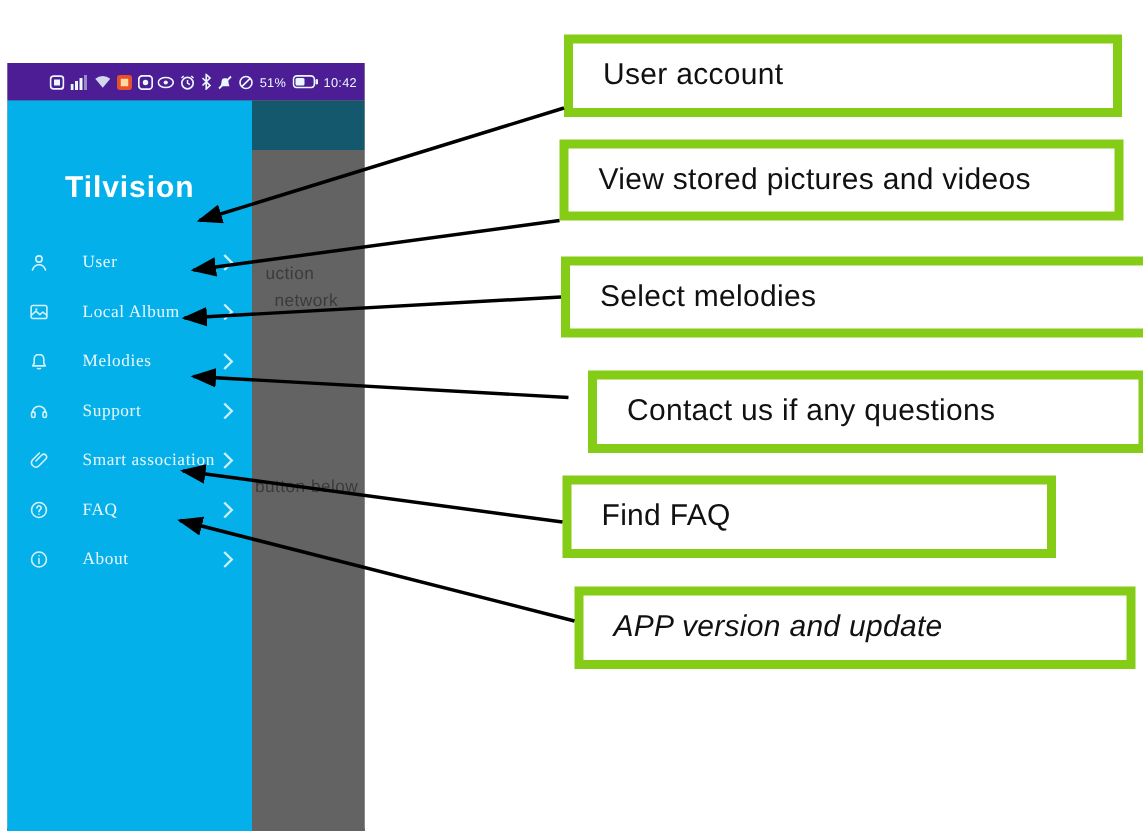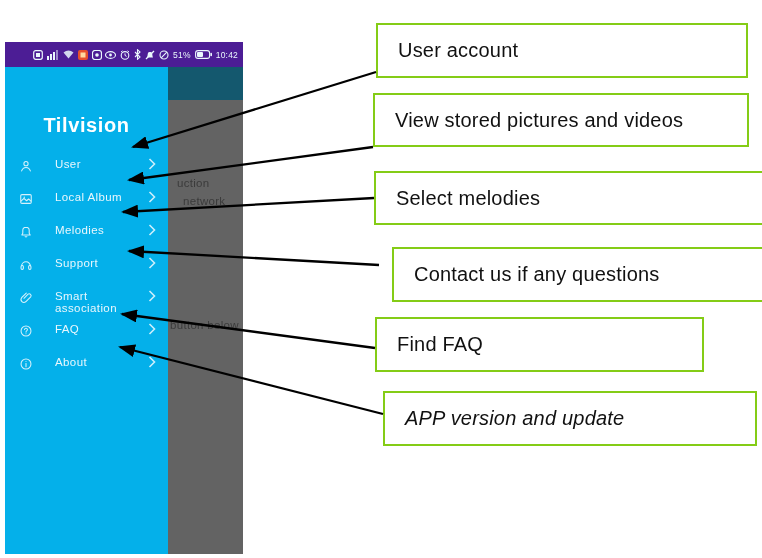--- a/index.html
+++ b/index.html
@@ -14,35 +14,35 @@
                display:flex; align-items:center; justify-content:space-between;
                padding:0 5px 0 28px; color:#eaf8fd; }
   .sb-group { display:flex; align-items:center; gap:4px; }
   .sb-group svg { display:block; }
   .sb-txt { font-size:8.5px; letter-spacing:.2px; }
 
   .sidebar { position:absolute; left:0; top:25px; width:163px; height:487px; background:#04b0ea; }
   .app-title { position:absolute; top:47px; left:0; width:100%; text-align:center;
                color:#ffffff; font-size:20px; font-weight:bold; letter-spacing:.6px; }
   .menu { position:absolute; top:91px; left:0; width:100%; }
-  .menu-item { height:33px; display:flex; padding:0 10px 0 13px; cursor:pointer; }
+  .menu-item { height:33px; display:flex; align-items:center; padding:0 10px 0 13px; cursor:pointer;font-family:Liberation Serif, serif; }
   .mi-icon { width:15px; height:15px; margin-right:22px; display:flex; align-items:center; justify-content:center; opacity:.9; }
   .mi-icon svg { display:block; }
   .mi-label { flex:1; color:#e9f7fd; font-size:11.5px; letter-spacing:.4px; }
   .mi-chevron { width:10px; height:12px; opacity:.85; display:flex; align-items:center; }
 
   .behind { position:absolute; left:163px; top:25px; width:75px; height:487px; background:#636363; overflow:hidden; }
   .behind-header { position:absolute; left:0; top:0; width:100%; height:33px; background:#14586e; }
   .dim-text { position:absolute; color:#3b3b3b; font-size:11.5px; letter-spacing:.3px; white-space:nowrap; }
   .dim-t0 { left:9px;  top:110px; }
   .dim-t1 { left:15px; top:128px; }
   .dim-t2 { left:2px;  top:252px; }
 
   
-  .callout { position:absolute; background:#ffffff; border:2px solid #84cc16;
+  .callout { position:absolute; background:#ffffff; border:6px solid #84cc16;
              display:flex; align-items:center; padding-left:20px;
              font-size:20px; color:#111111; letter-spacing:.2px; }
   .cb-0 { left:376px; top:23px;  width:372px; height:55px; }
   .cb-1 { left:373px; top:93px;  width:376px; height:54px; }
   .cb-2 { left:374px; top:171px; width:426px; height:54px; }
   .cb-3 { left:392px; top:247px; width:373px; height:55px; }
   .cb-4 { left:375px; top:317px; width:329px; height:55px; }
   .cb-5 { left:383px; top:391px; width:374px; height:55px;font-style:italic; }
 
   .arrow-layer { position:absolute; left:0; top:0; width:762px; height:558px; pointer-events:none; }

